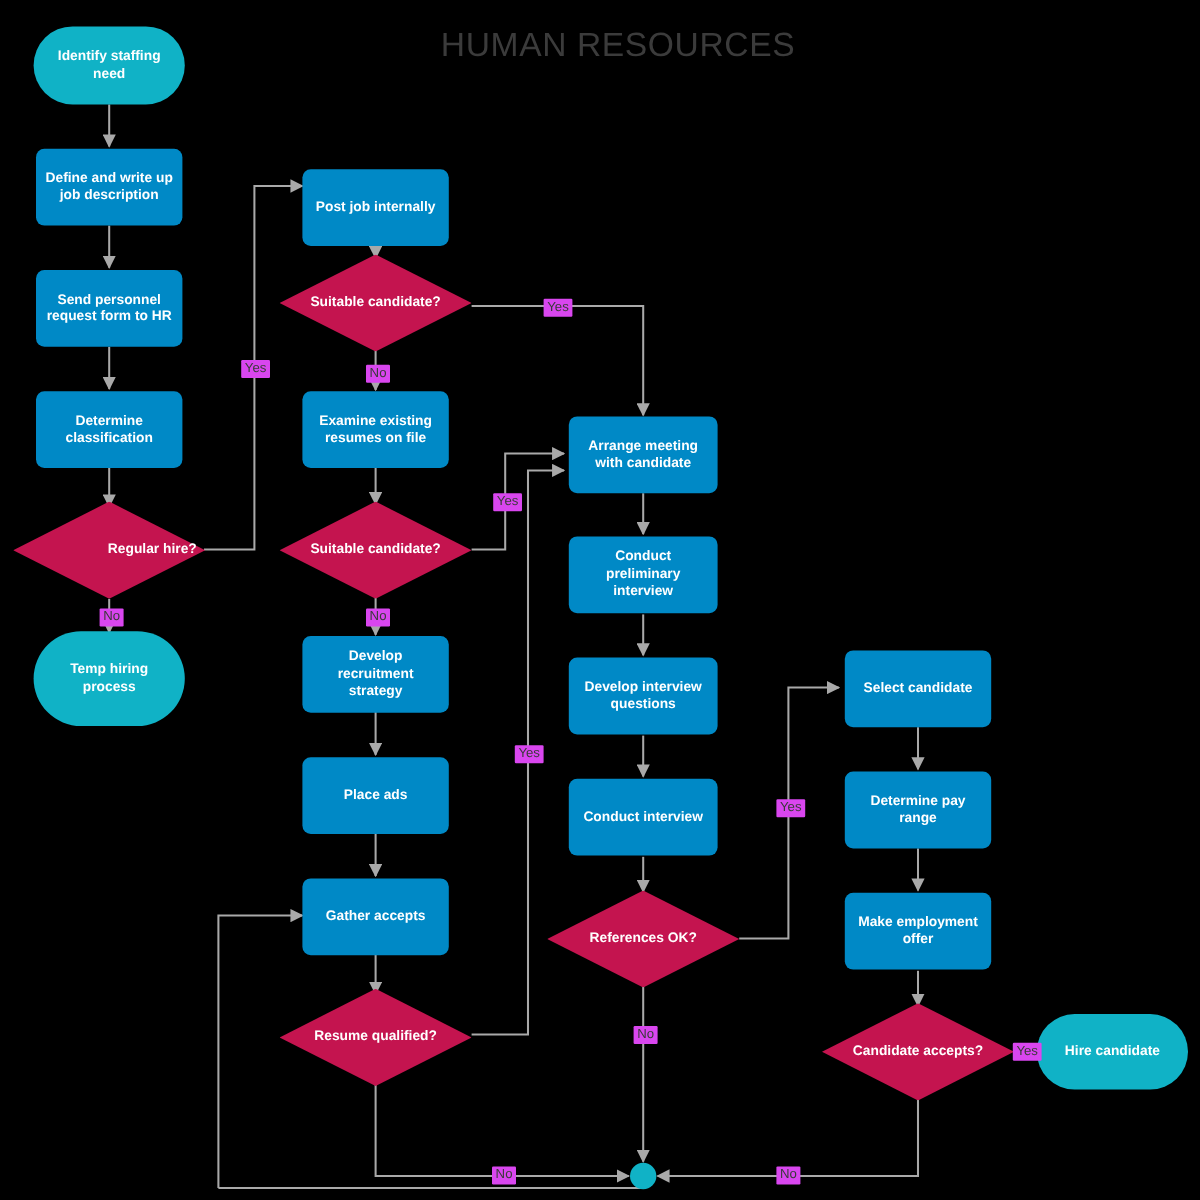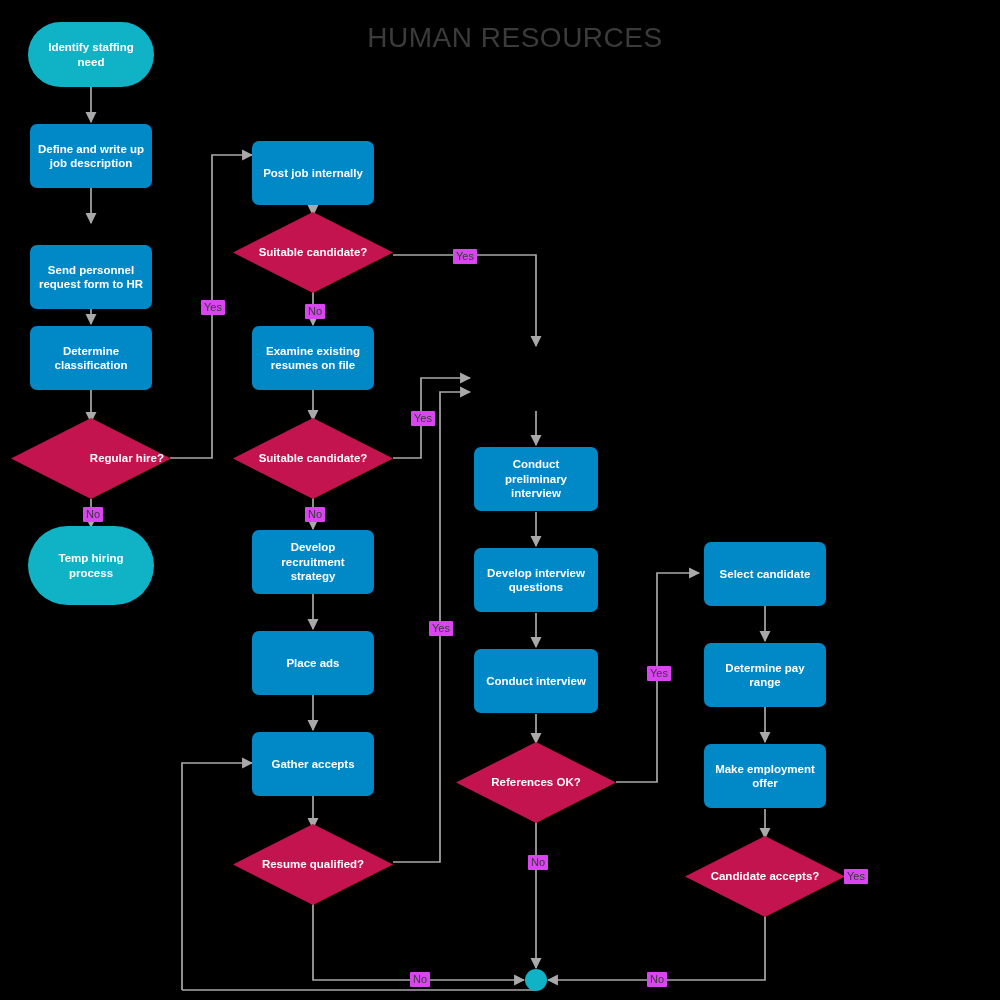--- a/index.html
+++ b/index.html
@@ -99,21 +99,21 @@
   </svg>
 
   <div class="node term" style="left:28px;top:22px;width:126px;height:65px;">
     <span>Identify staffing need</span>
   </div>
 
   <div class="node proc" style="left:30px;top:124px;width:122px;height:64px;">
     <span>Define and write up job description</span>
   </div>
 
-  <div class="node proc" style="left:30px;top:225px;width:122px;height:64px;margin-top:20px;">
+  <div class="node proc" style="left:30px;top:225px;width:122px;height:64px;">
     <span>Send personnel request form to HR</span>
   </div>
 
   <div class="node proc" style="left:30px;top:326px;width:122px;height:64px;">
     <span>Determine classification</span>
   </div>
 
   <div class="node dia" style="left:11px;top:418px;width:160px;height:81px;text-align:right;">
     <div class="dshape"></div>
     <div class="dtxt">Regular hire?</div>
@@ -151,20 +151,23 @@
 
   <div class="node proc" style="left:252px;top:732px;width:122px;height:64px;">
     <span>Gather accepts</span>
   </div>
 
   <div class="node dia" style="left:233px;top:824px;width:160px;height:81px;">
     <div class="dshape"></div>
     <div class="dtxt">Resume qualified?</div>
   </div>
 
+  <div class="node proc" style="left:474px;top:347px;width:124px;height:64px;">
+    <span>Arrange meeting with candidate</span>
+  </div>
 
   <div class="node proc" style="left:474px;top:447px;width:124px;height:64px;">
     <span>Conduct preliminary interview</span>
   </div>
 
   <div class="node proc" style="left:474px;top:548px;width:124px;height:64px;">
     <span>Develop interview questions</span>
   </div>
 
   <div class="node proc" style="left:474px;top:649px;width:124px;height:64px;">
@@ -186,20 +189,23 @@
 
   <div class="node proc" style="left:704px;top:744px;width:122px;height:64px;">
     <span>Make employment offer</span>
   </div>
 
   <div class="node dia" style="left:685px;top:836px;width:160px;height:81px;">
     <div class="dshape"></div>
     <div class="dtxt">Candidate accepts?</div>
   </div>
 
+  <div class="node term" style="left:864px;top:845px;width:126px;height:63px;">
+    <span>Hire candidate</span>
+  </div>
 
   <div class="jdot" style="left:525px;top:969px;"></div>
 
   <div class="elabel" style="left:201px;top:300px;">Yes</div>
   <div class="elabel" style="left:83px;top:507px;">No</div>
 
   <div class="elabel" style="left:453px;top:249px;">Yes</div>
   <div class="elabel" style="left:305px;top:304px;">No</div>
 
   <div class="elabel" style="left:411px;top:411px;">Yes</div>

